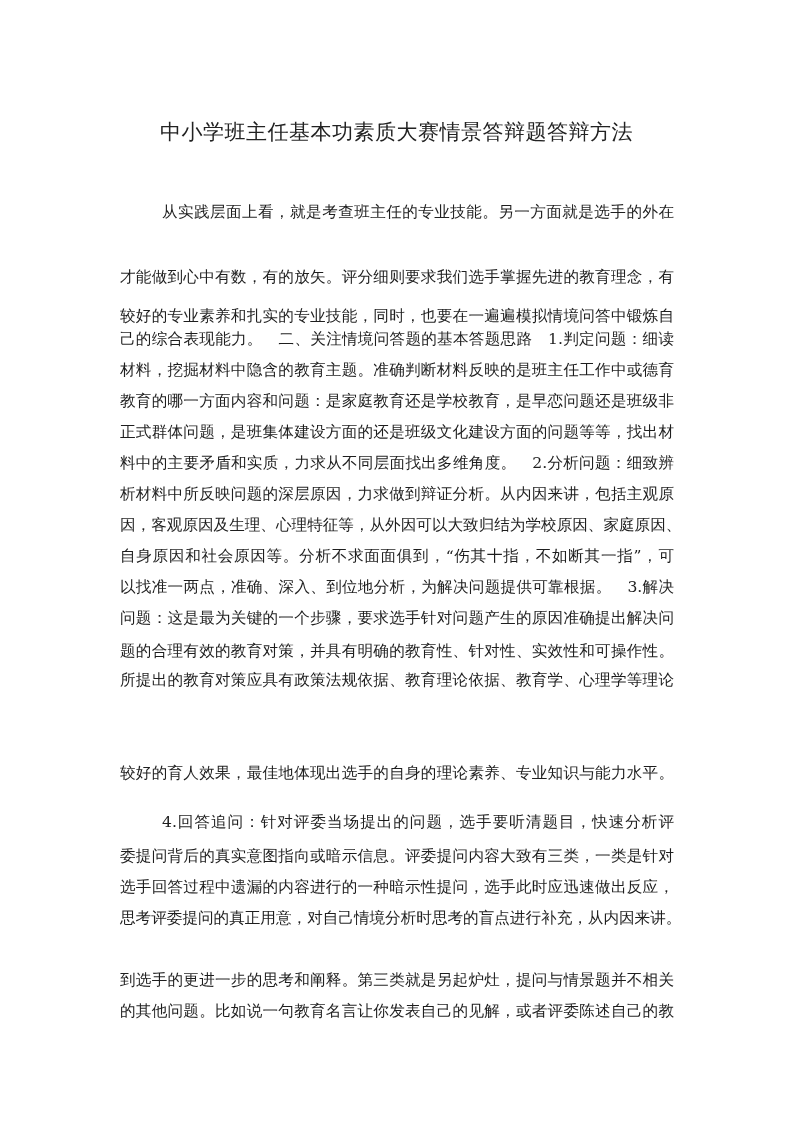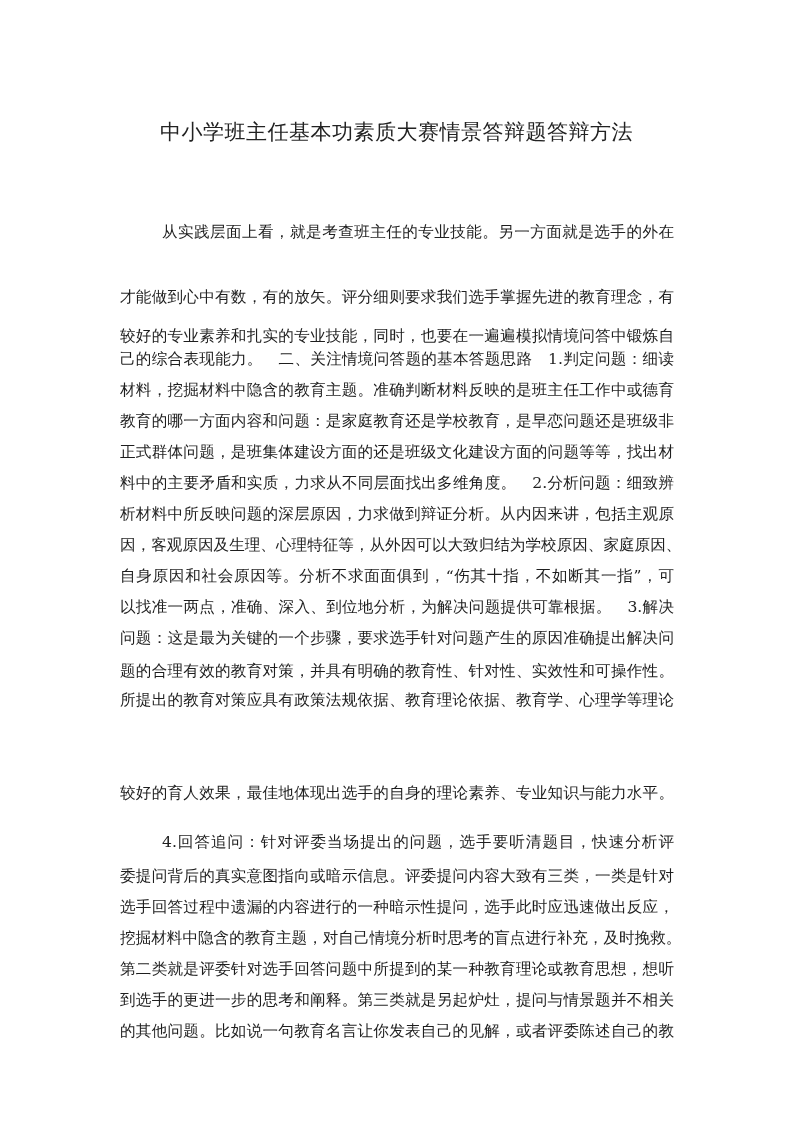--- a/index.html
+++ b/index.html
@@ -37,21 +37,20 @@
   .line {
     position: absolute;
     left: 120px;
     width: 554px;
     font-size: 15.6px;
     line-height: 20px;
     white-space: nowrap;
     text-align: justify;
     text-align-last: justify;
     color: #1e1e1e;
-    margin-top: 20px;
   }
   .line.indent {
     left: 162px;
     width: 512px;
   }
 </style>
 </head>
 <body>
 
 <div class="page">
@@ -70,17 +69,16 @@
   <div class="line" style="top:546px;">自身原因和社会原因等。分析不求面面俱到，“伤其十指，不如断其一指”，可</div>
   <div class="line" style="top:577px;">以找准一两点，准确、深入、到位地分析，为解决问题提供可靠根据。　3.解决</div>
   <div class="line" style="top:608px;">问题：这是最为关键的一个步骤，要求选手针对问题产生的原因准确提出解决问</div>
   <div class="line" style="top:641px;">题的合理有效的教育对策，并具有明确的教育性、针对性、实效性和可操作性。</div>
   <div class="line" style="top:670px;">所提出的教育对策应具有政策法规依据、教育理论依据、教育学、心理学等理论</div>
   <div class="line" style="top:763px;">较好的育人效果，最佳地体现出选手的自身的理论素养、专业知识与能力水平。</div>
 
   <div class="line indent" style="top:812px;">4.回答追问：针对评委当场提出的问题，选手要听清题目，快速分析评</div>
   <div class="line" style="top:846px;">委提问背后的真实意图指向或暗示信息。评委提问内容大致有三类，一类是针对</div>
   <div class="line" style="top:877px;">选手回答过程中遗漏的内容进行的一种暗示性提问，选手此时应迅速做出反应，</div>
-  <div class="line" style="top:908px;">挖掘材料中隐含的教育主题，对自己情境分析时思考的盲点进行补充，及时挽救。</div>
-  <div class="line" style="top:939px;">第二类就是评委针对选手回答问题中所提到的某一种教育理论或教育思想，想听</div>
+  <div class="line" style="top:908px;">思考评委提问的真正用意，对自己情境分析时思考的盲点进行补充，从内因来讲。</div>
   <div class="line" style="top:970px;">到选手的更进一步的思考和阐释。第三类就是另起炉灶，提问与情景题并不相关</div>
   <div class="line" style="top:1001px;">的其他问题。比如说一句教育名言让你发表自己的见解，或者评委陈述自己的教</div>
 </div>
 
 </body></html>

